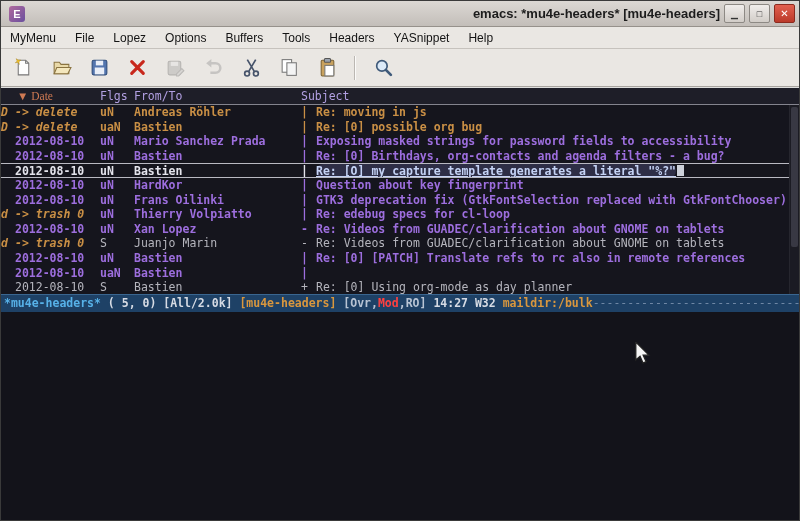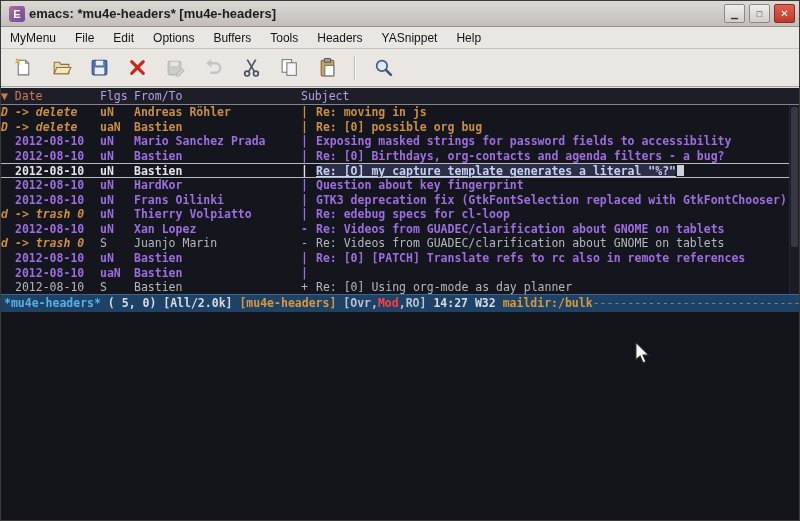--- a/index.html
+++ b/index.html
@@ -6,21 +6,21 @@
   body{width:800px;height:521px;overflow:hidden;}
   .window{position:relative;width:800px;height:521px;box-sizing:border-box;display:flex;flex-direction:column;
     background:#15151d;border:1px solid #3a3a3a;font-family:"Liberation Sans",sans-serif;}
 
   
   .titlebar{height:25px;flex:0 0 25px;display:flex;align-items:center;padding:0 4px;
     background:linear-gradient(#dcd8d4,#c3beb9);border-bottom:1px solid #96918b;}
   .app-icon{width:16px;height:16px;border-radius:3px;margin:0 4px;
     background:linear-gradient(135deg,#b06a9e,#6a4f9e);color:#fff;font-size:11px;font-weight:bold;
     display:flex;align-items:center;justify-content:center;}
-  .title-text{flex:1;text-align:left;font-size:13px;font-weight:bold;color:#1c1c1c;
+  .title-text{flex:1;text-align:right;font-size:13px;font-weight:bold;color:#1c1c1c;
     white-space:nowrap;overflow:hidden;}
   .win-buttons{display:flex;}
   .wb{width:19px;height:17px;margin-left:4px;border:1px solid #8d8984;border-radius:2px;
     background:linear-gradient(#f0edeb,#d2cdc8);display:flex;align-items:center;justify-content:center;
     font-size:9px;color:#333;}
   .wb.close{background:linear-gradient(#e2604f,#bb3a2a);border-color:#8c2b1f;color:#fff;font-size:10px;}
 
   
   .menubar{height:21px;flex:0 0 21px;display:flex;align-items:center;gap:19px;padding:0 9px;
     background:#eae7e3;border-bottom:1px solid #c6c2bd;font-size:12px;color:#141414;}
@@ -32,21 +32,21 @@
   .tool-btn{width:24px;height:24px;display:flex;align-items:center;justify-content:center;}
   .tool-btn svg{width:21px;height:21px;}
   .tool-btn.disabled{opacity:.35;filter:grayscale(1);}
   .tool-sep{width:0;height:24px;border-left:1px solid #bbb7b2;border-right:1px solid #fbfaf9;margin:0 1px;}
 
   
   .headerline{height:18px;flex:0 0 18px;box-sizing:border-box;display:grid;
     grid-template-columns:99px 34px 167px 1fr;align-items:center;
     background:#1e1e28;border-top:1px solid #dededd;border-bottom:1px solid #84848e;
     font:11.5px/16px "DejaVu Sans Mono",monospace;white-space:pre;}
-  .h-date{color:#cf7a53;padding-left:0;}
+  .h-date{color:#cf7a53;padding-left:16px;font-family:Liberation Serif, serif;}
   .h-flags,.h-from,.h-sub{color:#b2a0e2;}
 
   
   .buffer{position:relative;flex:1;overflow:hidden;background:#15151d;
     font:11.5px/14.6px "DejaVu Sans Mono",monospace;}
   .row{display:grid;grid-template-columns:14px 85px 34px 167px 15px 1fr;
     height:14.6px;box-sizing:border-box;white-space:pre;overflow:hidden;}
   .row>span{white-space:pre;overflow:hidden;}
   .face-unread{color:#9d6ede;font-weight:bold;}
   .face-read{color:#b5b5bd;}
@@ -96,21 +96,21 @@
         </div>
       <div class="wb close">
           <span>✕</span>
         </div>
     </div>
   </div>
 
   <div class="menubar">
       <span class="menu-item">MyMenu</span>
       <span class="menu-item">File</span>
-      <span class="menu-item">Edit</span>
+      <span class="menu-item">Lopez</span>
       <span class="menu-item">Options</span>
       <span class="menu-item">Buffers</span>
       <span class="menu-item">Tools</span>
       <span class="menu-item">Headers</span>
       <span class="menu-item">YASnippet</span>
       <span class="menu-item">Help</span>
     </div>
 
   <div class="toolbar">
       <div class="tool-btn">

